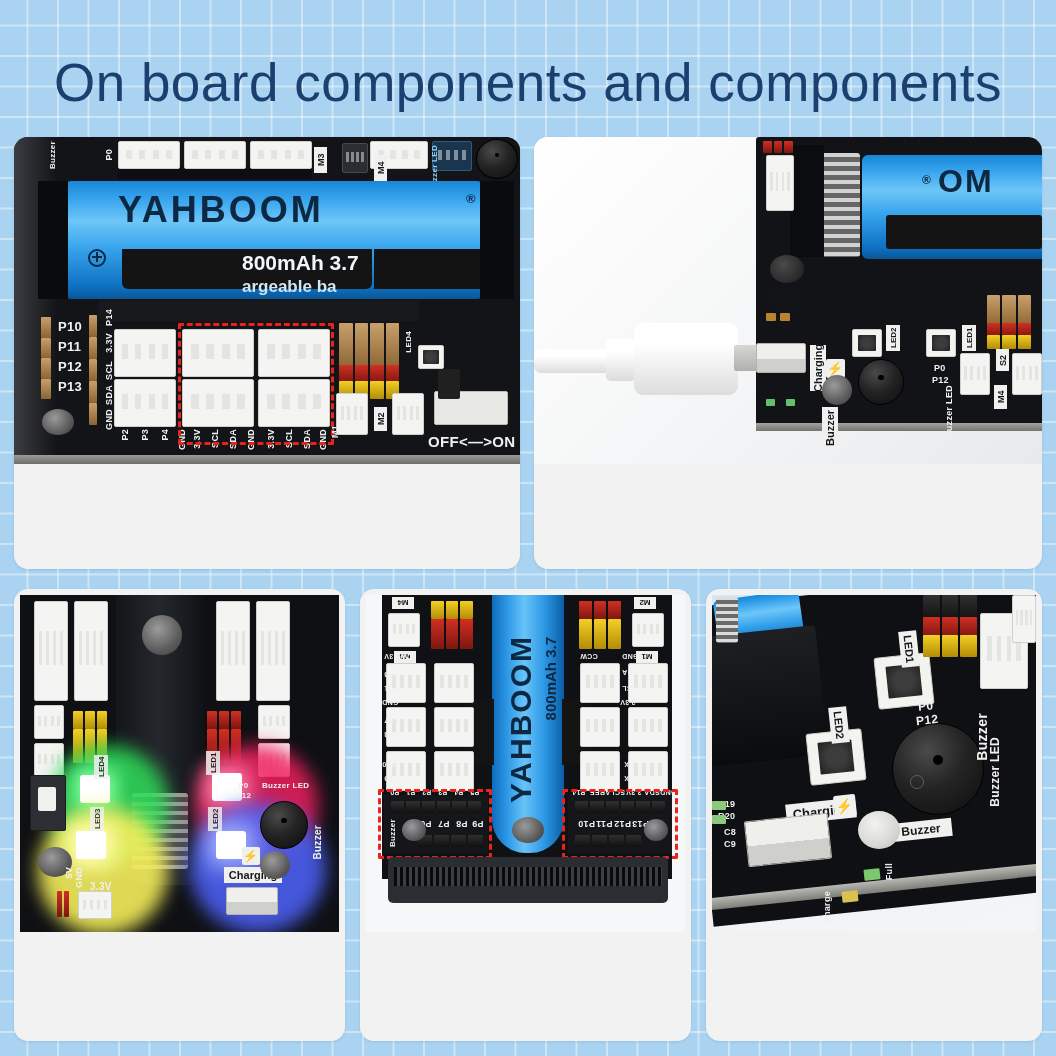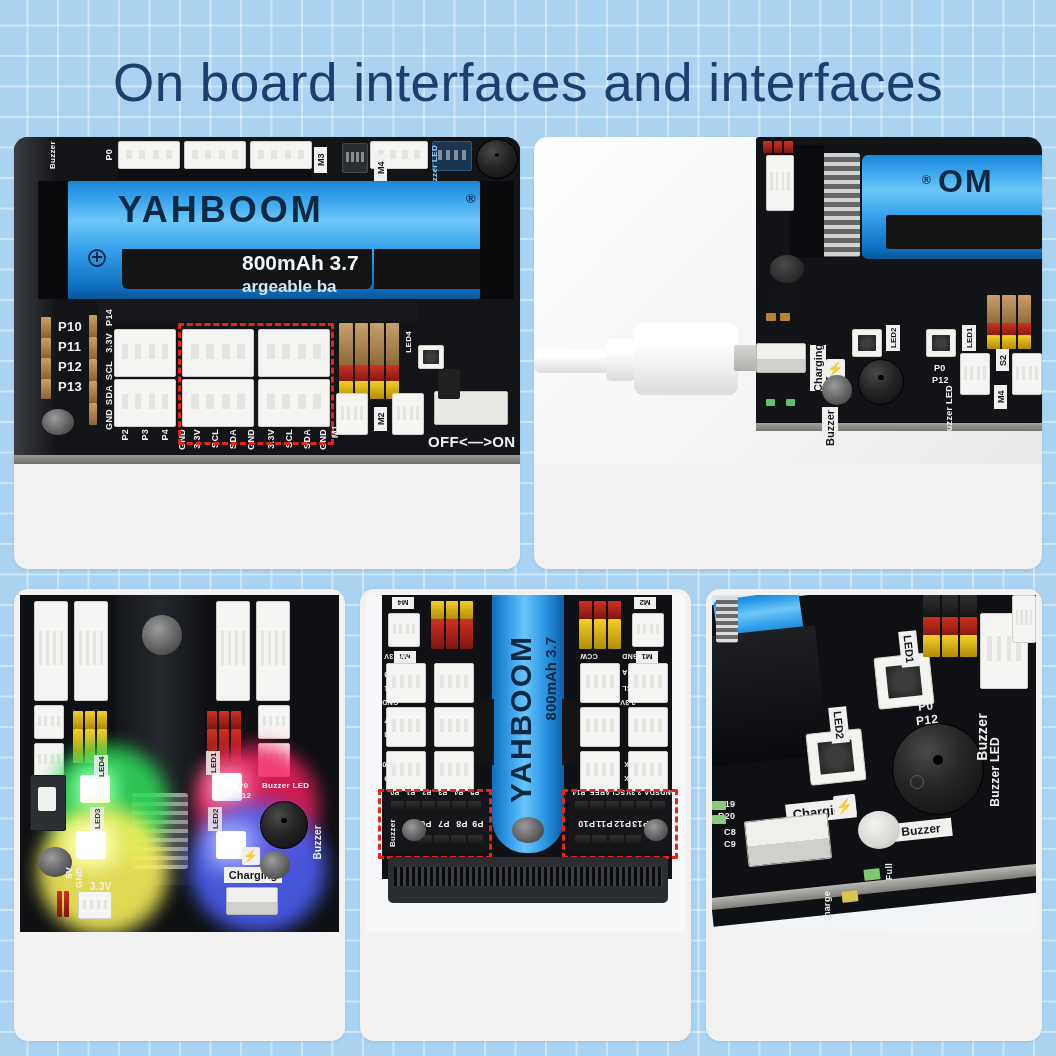--- a/index.html
+++ b/index.html
@@ -149,21 +149,21 @@
   .cap-smd { position:absolute; background:#b9832f; border-radius:1px; }
   .ic-blk  { position:absolute; background:#131417; border-radius:2px; }
   .sw-body { position:absolute; background:#e8e8e4; border:1px solid #bdbdb8; border-radius:2px; }
   .sw-knob { position:absolute; background:#202020; border-radius:2px; }
 </style>
 </head>
 <body>
 
 <div id="grid-bg"></div>
 
-<h1 id="page-title">On board interfaces and interfaces</h1>
+<h1 id="page-title">On board components and components</h1>
 
 <div class="card" id="card-i2c">
   <div class="photo" id="photo-i2c">
 
     <div class="pcb" style="left:0;top:0;width:506px;height:327px;background:#1a1c20;"></div>
     <div class="pcb-dark" style="left:0;top:0;width:44px;height:327px;background:linear-gradient(to right,#3a3d42,#121316);"></div>
     <div class="pcb-dark" style="left:44px;top:0;width:462px;height:327px;background:#121418;"></div>
 
     <div class="jst" style="left:104px;top:4px;width:62px;height:28px;"></div>
     <div class="jst" style="left:170px;top:4px;width:62px;height:28px;"></div>

